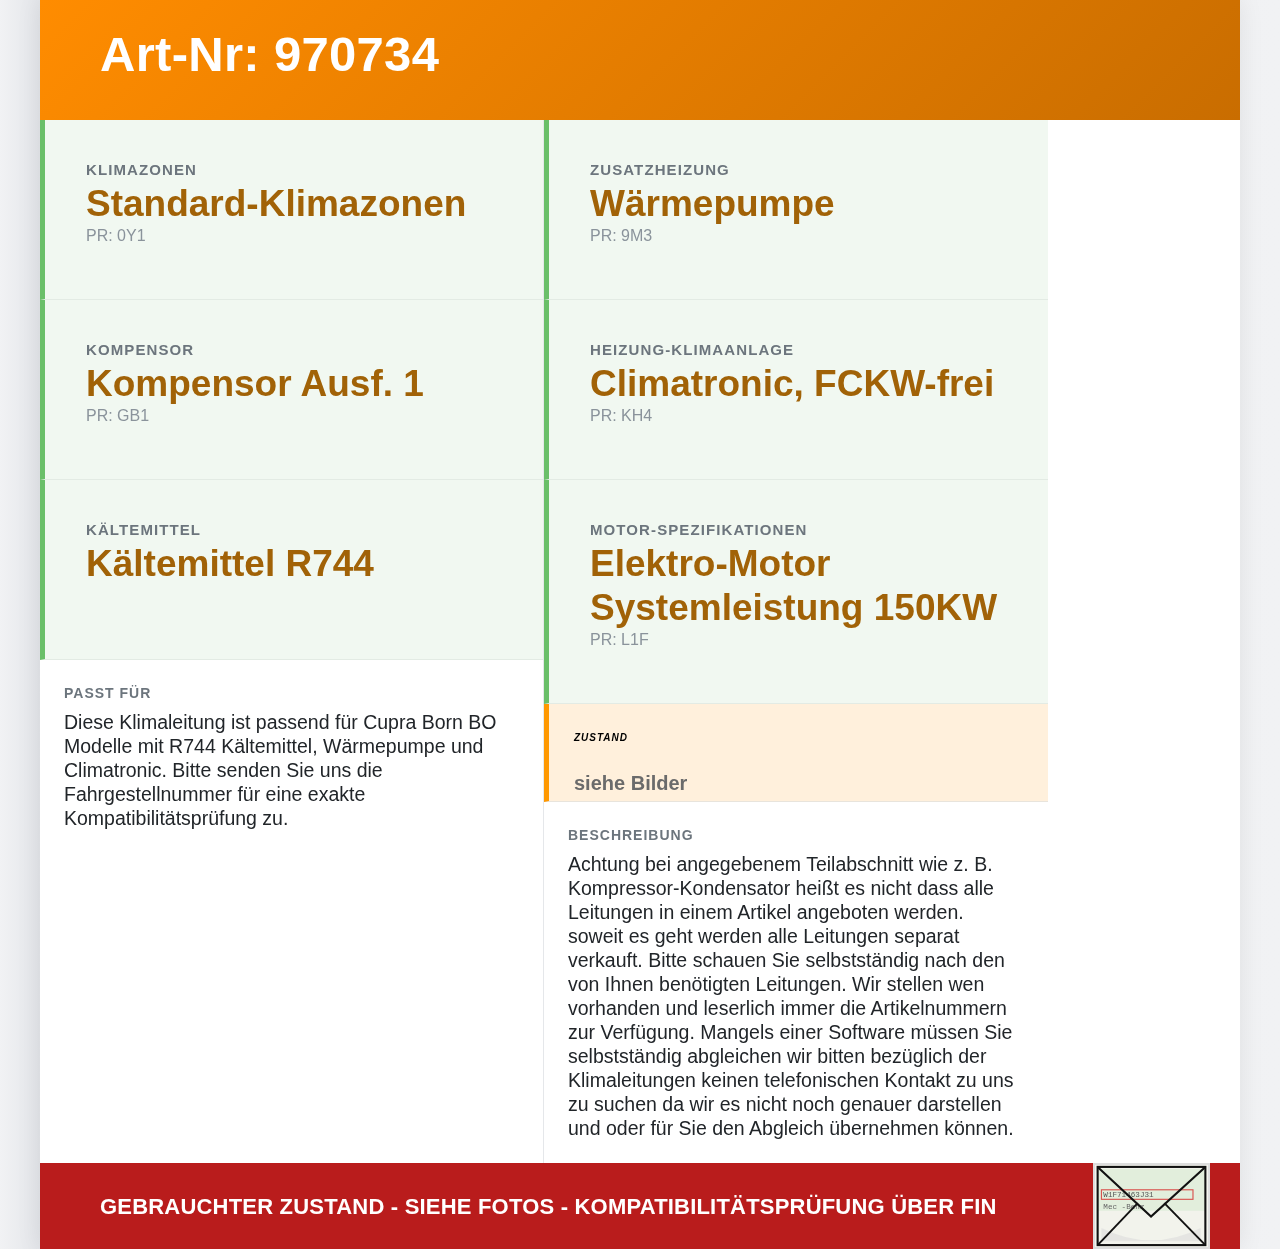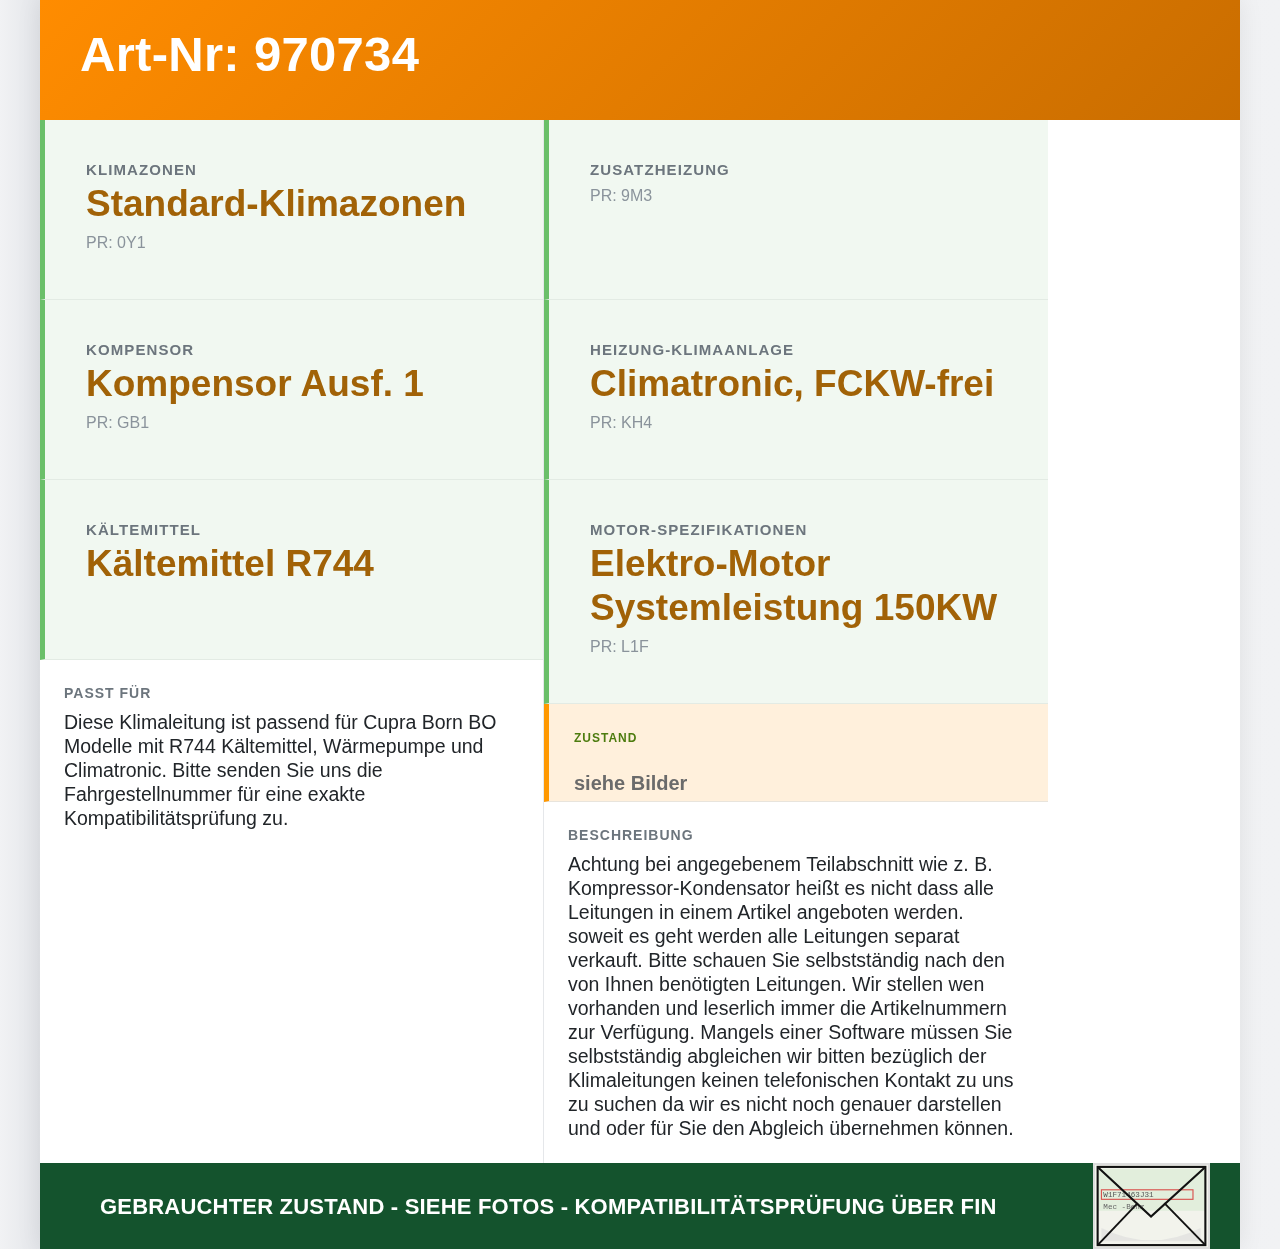--- a/index.html
+++ b/index.html
@@ -11,21 +11,21 @@
   }
   .page {
     position: absolute; left: 40px; top: 0; width: 1200px; height: 1249px;
     background: #ffffff;
     box-shadow: 0 0 24px rgba(0,0,0,0.08);
   }
   .header {
     height: 120px;
     background: linear-gradient(135deg, #ff8c00 0%, #c96d00 100%);
     display: flex; align-items: center;
-    padding-left: 40px;
+    padding-left: 60px;
   }
   .header h1 {
     color: #ffffff; font-size: 49px; font-weight: 700; letter-spacing: 0.3px;
     margin-top: -12px;
   }
   .cols { position: relative; display: flex; height: 1043px; }
   .col { width: 504px; position: relative; }
   .col.left { border-right: 1px solid #e5e7ea; }
   .spec {
     background: #f1f8f1;
@@ -36,45 +36,45 @@
   }
   .spec.tall { height: 224px; }
   .spec-label {
     font-size: 15px; font-weight: 700; color: #6c757d;
     letter-spacing: 1.1px; text-transform: uppercase; line-height: 18px;
   }
   .spec-value {
     font-size: 37px; font-weight: 700; color: #a16207;
     line-height: 44px; margin-top: 3px;
   }
-  .spec-pr { font-size: 16px; color: #8a939b; margin-top: 7px; line-height: 20px; }
+  .spec-pr { font-size: 16px; color: #8a939b; line-height: 20px; }
   .section { padding: 24px 24px 0 24px; }
   .section-label {
     font-size: 14px; font-weight: 700; color: #6c757d;
     letter-spacing: 1px; text-transform: uppercase; line-height: 18px;
   }
   .section-text {
     font-size: 19.5px; font-weight: 400; color: #212529;
     line-height: 24px; margin-top: 8px;
   }
   .zustand {
     background: #fff0dc;
     border-left: 5px solid #ff9800;
     border-bottom: 1px solid #e8e4dc;
     height: 98px;
     padding: 25px 25px 0 25px;
   }
   .zustand-label {
-    font-size: 12px; font-weight: 700; color: #4d7c0f;
-    letter-spacing: 1px; text-transform: uppercase; line-height: 18px;
+    font-size: 10px; font-weight: 700; color: #000000;
+    letter-spacing: 1px; text-transform: uppercase; line-height: 18px; font-style: italic;
   }
   .zustand-value { font-size: 20px; font-weight: 700; color: #6b6b6b; margin-top: 24px; line-height: 24px; }
   .footer {
     position: absolute; left: 0; top: 1163px; width: 1200px; height: 86px;
-    background: #14532d;
+    background: #b91c1c;
     display: flex; align-items: center;
     padding-left: 60px;
   }
   .footer-text {
     color: #ffffff; font-size: 22px; font-weight: 700; letter-spacing: 0.2px;
     text-transform: uppercase; margin-top: 2px;
   }
   .thumb {
     position: absolute; left: 1053px; top: 0; width: 117px; height: 86px;
     background: #f4f4ef; border: 2px solid #ddd;
@@ -110,20 +110,21 @@
       </div>
       <div class="section">
         <div class="section-label">Passt für</div>
         <div class="section-text">Diese Klimaleitung ist passend für Cupra Born BO Modelle mit R744 Kältemittel, Wärmepumpe und Climatronic. Bitte senden Sie uns die Fahrgestellnummer für eine exakte Kompatibilitätsprüfung zu.</div>
       </div>
     </div>
 
     <div class="col right">
       <div class="spec">
         <div class="spec-label">Zusatzheizung</div>
+        <div class="spec-value">Wärmepumpe</div>
         <div class="spec-pr">PR: 9M3</div>
       </div>
       <div class="spec">
         <div class="spec-label">Heizung-Klimaanlage</div>
         <div class="spec-value">Climatronic, FCKW-frei</div>
         <div class="spec-pr">PR: KH4</div>
       </div>
       <div class="spec tall">
         <div class="spec-label">Motor-Spezifikationen</div>
         <div class="spec-value" style="width:440px;">Elektro-Motor Systemleistung 150KW</div>

